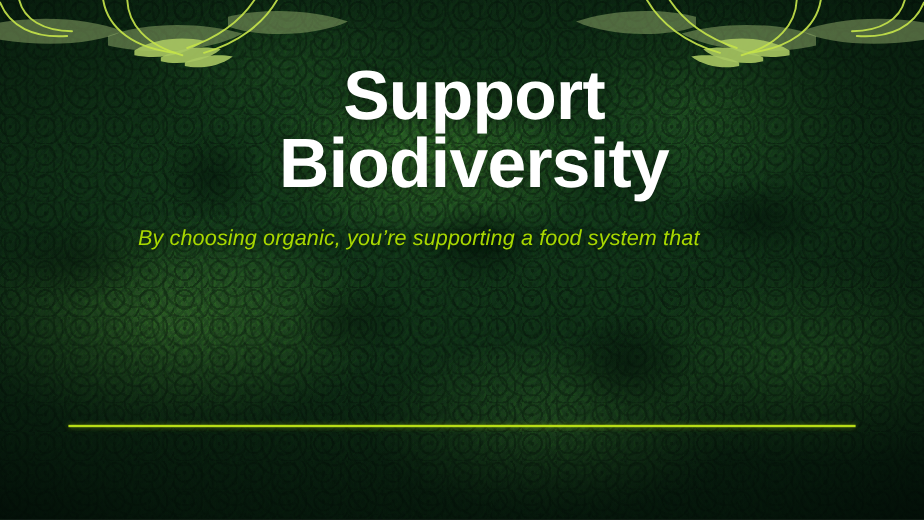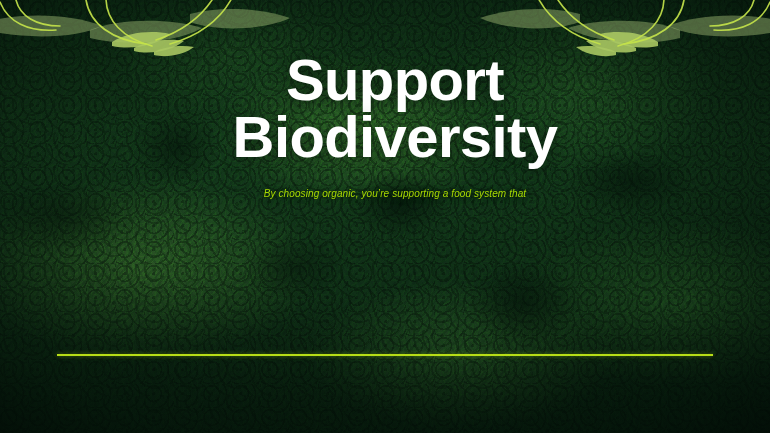--- a/index.html
+++ b/index.html
@@ -109,23 +109,23 @@
     line-height: 0.98;
     letter-spacing: -0.6px;
     text-shadow: 0 2px 14px rgba(0,0,0,.45);
   }
   .headline .line { display: block; }
 
   .subhead {
     margin: 0;
     padding-top: 22px;
     width: 560px;
-    text-align: center;
+    text-align: left;
     color: #a8d800;
-    font-size: 10px;
+    font-size: 18px;
     font-style: italic;
     font-weight: 400;
     line-height: 1.18;
     letter-spacing: .1px;
     text-shadow: 0 1px 6px rgba(0,0,0,.5);
   }
   .subhead .line { display: block; }
 
   .rule {
     position: absolute;

